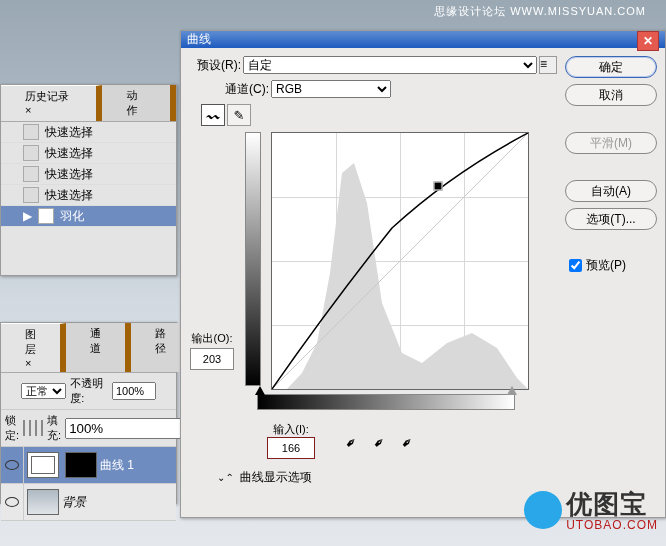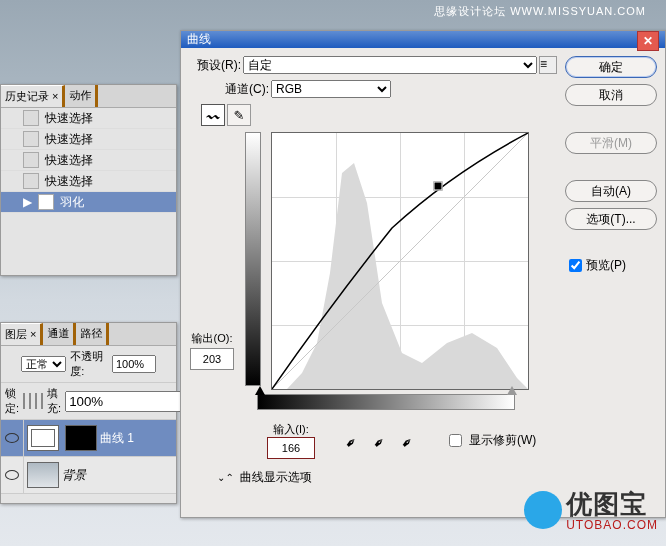--- a/index.html
+++ b/index.html
@@ -6,21 +6,21 @@
 .bg-photo{position:absolute;left:0;top:0;width:666px;height:546px;background:linear-gradient(180deg,#9aa8b4 0%,#b5c1cb 30%,#d2d9e0 55%,#e4e8ed 100%)}
 .watermark-top{position:absolute;right:20px;top:4px;color:#fff;font-size:11px;letter-spacing:1px}
 .wm-logo{position:absolute;right:8px;bottom:14px;display:flex;align-items:center;gap:4px}
 .wm-logo .bird{width:38px;height:38px;border-radius:50% 50% 50% 50%;background:#2aa7e8;position:relative}
 .wm-logo .txt{font-size:26px;font-weight:700;color:#333;letter-spacing:1px}
 .wm-logo .sub{font-size:12px;color:#b91c1c;display:block;margin-top:-4px;letter-spacing:1px}
 .panel{position:absolute;background:#e4e4e4;border:1px solid #9a9a9a;box-shadow:1px 1px 3px rgba(0,0,0,.3)}
 
 .history{left:0;top:84px;width:175px;height:190px;background:#e4e4e4}
 .panel-tabs{display:flex;border-bottom:1px solid #aaa;background:#d5d5d5;font-size:11px}
-.tab{padding:3px 4px;background:#d5d5d5;border-right:3px solid #a16207}
+.tab{padding:3px 24px;background:#d5d5d5;border-right:6px solid #a16207}
 .tab.active{background:#e4e4e4;border-top:1px solid #fff}
 .hist-list{overflow:auto;height:118px}
 .hist-row{display:flex;align-items:center;height:20px;border-bottom:1px solid #ddd;padding-left:22px;gap:6px}
 .hist-row.sel{background:#6f8cc0;color:#fff}
 .hist-ico{width:14px;height:14px;background:#dcdcdc;border:1px solid #aaa}
 .hist-row.sel .hist-ico{background:#fff}
 .eye{width:12px;height:8px;border:1px solid #333;border-radius:50%;margin:4px 2px;display:block}
 
 .layers{left:0;top:322px;width:175px;height:180px}
 .lay-opts{display:flex;align-items:center;gap:4px;padding:3px 20px;border-bottom:1px solid #ccc;font-size:11px}
@@ -210,24 +210,20 @@
         <div class="spacer"></div>
         <div class="inbox">
           <span class="lbl">输入(I):</span>
           <input class="val" value="166" style="">
         </div>
         <div class="droppers">
           <span class="dropper">✒</span>
           <span class="dropper">✒</span>
           <span class="dropper">✒</span>
         </div>
-        <label class="clip-cb">
-            <input type="checkbox" style="">
-            <span>显示修剪(W)</span>
-          </label>
       </div>
       <div class="disp-opts">
         <span class="chev">⌄⌃</span>
         <span>曲线显示选项</span>
       </div>
     </div>
     <div class="dlg-right">
       <button class="default">确定</button>
       <button>取消</button>
       <div class="gap"></div>

